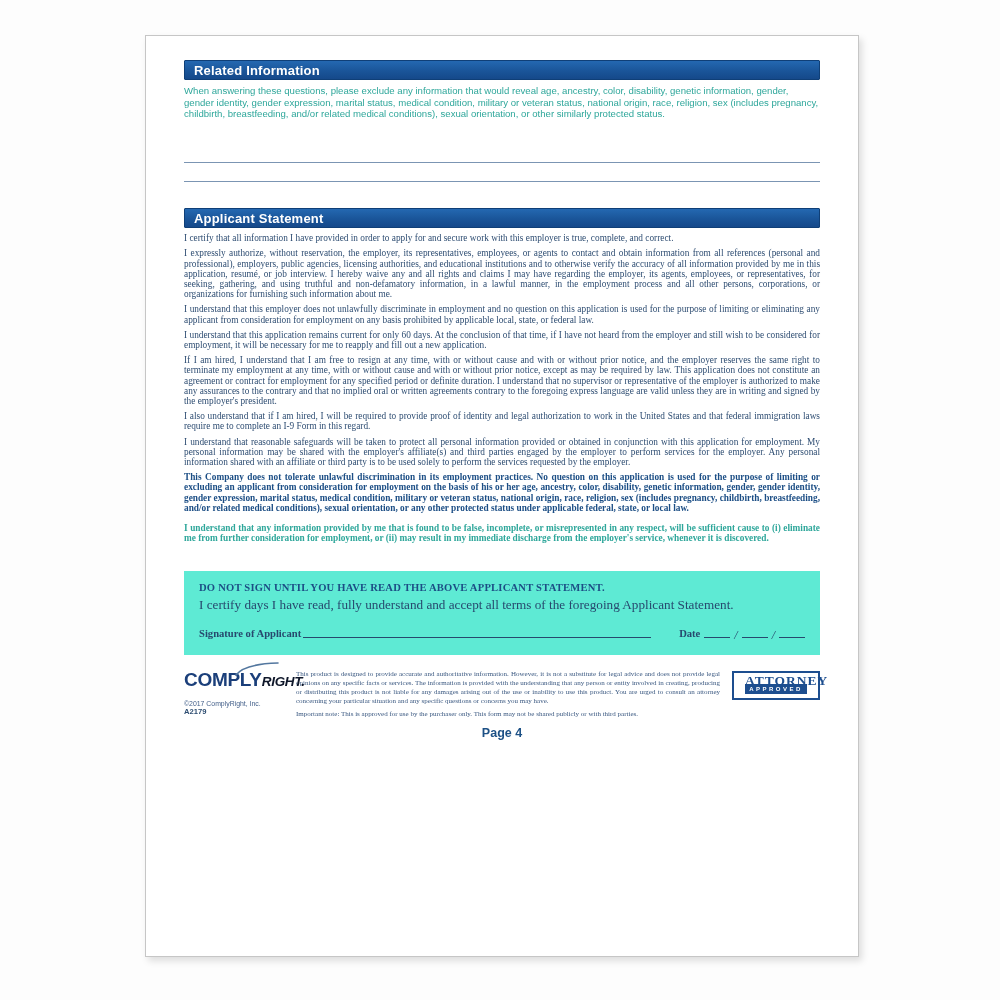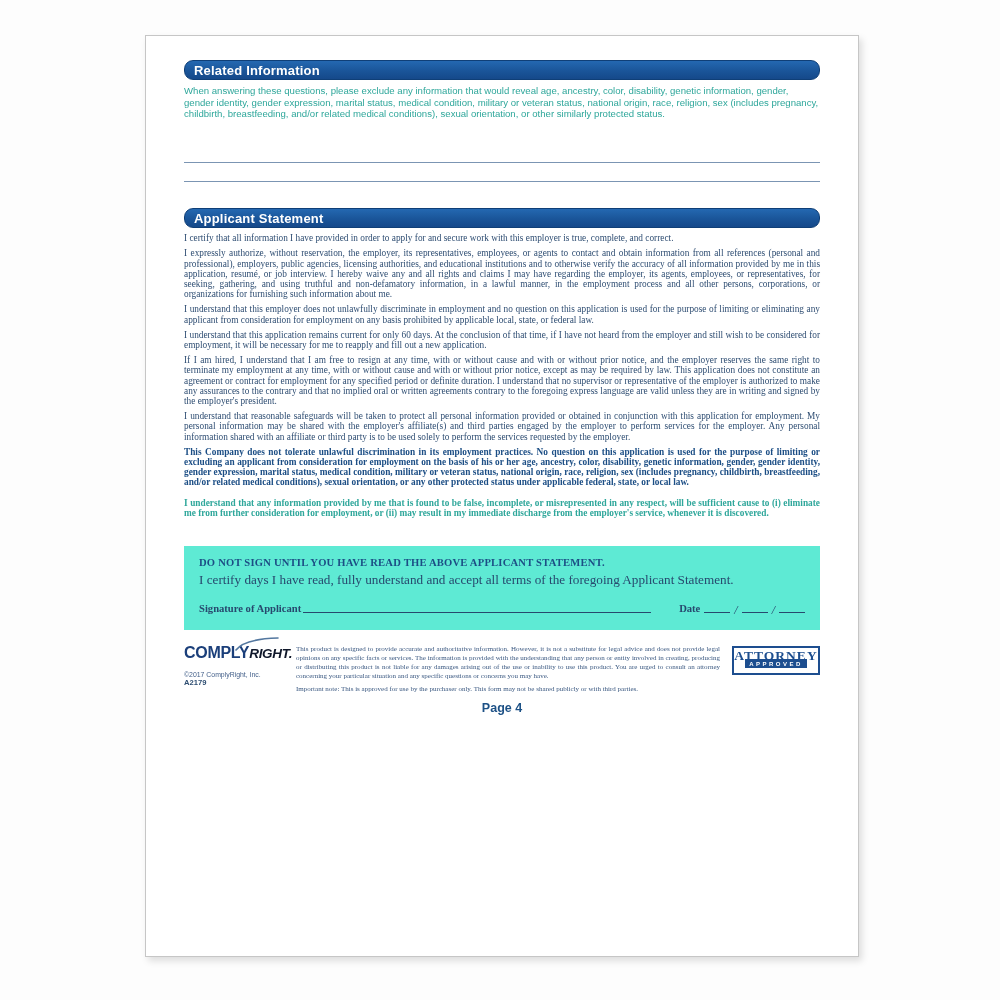--- a/index.html
+++ b/index.html
@@ -10,21 +10,21 @@
     position:absolute; left:145px; top:35px; width:714px; height:922px;
     background:#ffffff; border:1px solid #c6c6c6;
     box-shadow:3px 4px 7px rgba(0,0,0,.13);
     overflow:hidden;
   }
   .content { padding:24px 38px 0 38px; }
 
   .section-bar {
     height:20px; display:flex; align-items:center;
     background:linear-gradient(180deg,#2468b1 0%, #1a5599 55%, #15498a 100%);
-    border:1px solid #0f3f77; border-radius:9px;
+    border:1px solid #0f3f77; border-radius:1px;
     color:#ffffff; font:bold 13px/1 "Liberation Sans", sans-serif;
     padding-left:9px; letter-spacing:.2px;
   }
 
   .note {
     margin-top:5px;
     font:9.6px/1.22 "Liberation Sans", sans-serif;
     color:#2fa79b;
   }
 
@@ -58,37 +58,37 @@
     font:bold 10.6px "Liberation Serif", serif; color:#27496e;
   }
   .sig-line { flex:1; border-bottom:1px solid #27496e; margin:0 0 1px 2px; height:10px; }
   .date-label { margin-left:28px; }
   .dseg { width:26px; border-bottom:1px solid #27496e; height:10px; margin:0 0 1px 4px; }
   .dsep { font:12px "Liberation Serif", serif; color:#27496e; margin-left:4px; font-style:italic; }
 
   .footer { margin-top:14px; display:flex; align-items:flex-start; }
   .f-left { width:110px; flex:none; }
   .logo { position:relative; white-space:nowrap; font-family:"Liberation Sans", sans-serif; }
-  .logo .comply { font-weight:bold; font-size:16px; color:#1b3f7a; letter-spacing:-.3px; }
+  .logo .comply { font-weight:bold; font-size:19px; color:#1b3f7a; letter-spacing:-.3px; }
   .logo .right  { font-style:italic; font-weight:bold; font-size:13.5px; color:#0f172a; letter-spacing:-.3px; }
   .logo svg { position:absolute; left:50px; top:-7px; }
   .copyright { margin-top:9px; font:6.9px "Liberation Sans", sans-serif; color:#44608a; }
   .formnum   { font:bold 7.6px "Liberation Sans", sans-serif; color:#2d4d71; }
 
   .f-mid {
     flex:1; padding:1px 12px 0 2px;
     font:7px/1.28 "Liberation Serif", serif; color:#3a5880; text-align:justify;
   }
   .f-mid .inote { margin-top:4px; text-align:left; }
 
   .badge {
     flex:none; width:88px; height:29px; margin-top:2px;
     border:2px solid #1d4e8f; background:#fff; text-align:center; padding-top:1px;
   }
-  .badge-word { font:bold 13.5px/13px "Liberation Serif", serif; color:#1d4e8f; letter-spacing:1px; }
+  .badge-word { font:bold 13.5px/13px "Liberation Serif", serif; color:#1d4e8f; letter-spacing:1px;padding-left:11px; }
   .badge-bar {
     margin:-3px auto 0; width:62px; background:#1d4e8f; color:#fff;
     font:bold 6px/1 "Liberation Sans", sans-serif; letter-spacing:2.5px; padding:2px 0 1.5px;
   }
 
   .page-num {
     text-align:center; margin-top:7px;
     font:bold 12.5px "Liberation Sans", sans-serif; color:#1d5186;
   }
 </style>
@@ -120,20 +120,21 @@
       <div class="section-bar statement-bar">
         <span>Applicant Statement</span>
       </div>
 
       <div class="paras">
         <p class="p">I certify that all information I have provided in order to apply for and secure work with this employer is true, complete, and correct.</p>
         <p class="p">I expressly authorize, without reservation, the employer, its representatives, employees, or agents to contact and obtain information from all references (personal and professional), employers, public agencies, licensing authorities, and educational institutions and to otherwise verify the accuracy of all information provided by me in this application, resumé, or job interview. I hereby waive any and all rights and claims I may have regarding the employer, its agents, employees, or representatives, for seeking, gathering, and using truthful and non-defamatory information, in a lawful manner, in the employment process and all other persons, corporations, or organizations for furnishing such information about me.</p>
         <p class="p">I understand that this employer does not unlawfully discriminate in employment and no question on this application is used for the purpose of limiting or eliminating any applicant from consideration for employment on any basis prohibited by applicable local, state, or federal law.</p>
         <p class="p">I understand that this application remains current for only 60 days. At the conclusion of that time, if I have not heard from the employer and still wish to be considered for employment, it will be necessary for me to reapply and fill out a new application.</p>
         <p class="p">If I am hired, I understand that I am free to resign at any time, with or without cause and with or without prior notice, and the employer reserves the same right to terminate my employment at any time, with or without cause and with or without prior notice, except as may be required by law. This application does not constitute an agreement or contract for employment for any specified period or definite duration. I understand that no supervisor or representative of the employer is authorized to make any assurances to the contrary and that no implied oral or written agreements contrary to the foregoing express language are valid unless they are in writing and signed by the employer's president.</p>
+        <p class="p">I also understand that if I am hired, I will be required to provide proof of identity and legal authorization to work in the United States and that federal immigration laws require me to complete an I-9 Form in this regard.</p>
         <p class="p">I understand that reasonable safeguards will be taken to protect all personal information provided or obtained in conjunction with this application for employment. My personal information may be shared with the employer's affiliate(s) and third parties engaged by the employer to perform services for the employer. Any personal information shared with an affiliate or third party is to be used solely to perform the services requested by the employer.</p>
         <p class="p bold-navy">This Company does not tolerate unlawful discrimination in its employment practices. No question on this application is used for the purpose of limiting or excluding an applicant from consideration for employment on the basis of his or her age, ancestry, color, disability, genetic information, gender, gender identity, gender expression, marital status, medical condition, military or veteran status, national origin, race, religion, sex (includes pregnancy, childbirth, breastfeeding, and/or related medical conditions), sexual orientation, or any other protected status under applicable federal, state, or local law.</p>
         <p class="p bold-teal">I understand that any information provided by me that is found to be false, incomplete, or misrepresented in any respect, will be sufficient cause to (i) eliminate me from further consideration for employment, or (ii) may result in my immediate discharge from the employer's service, whenever it is discovered.</p>
       </div>
 
       <div class="sign-box">
         <div class="warn">DO NOT SIGN UNTIL YOU HAVE READ THE ABOVE APPLICANT STATEMENT.</div>
         <div class="certify">I certify days I have read, fully understand and accept all terms of the foregoing Applicant Statement.</div>
         <div class="sig-row">
           <span>Signature of Applicant</span>

